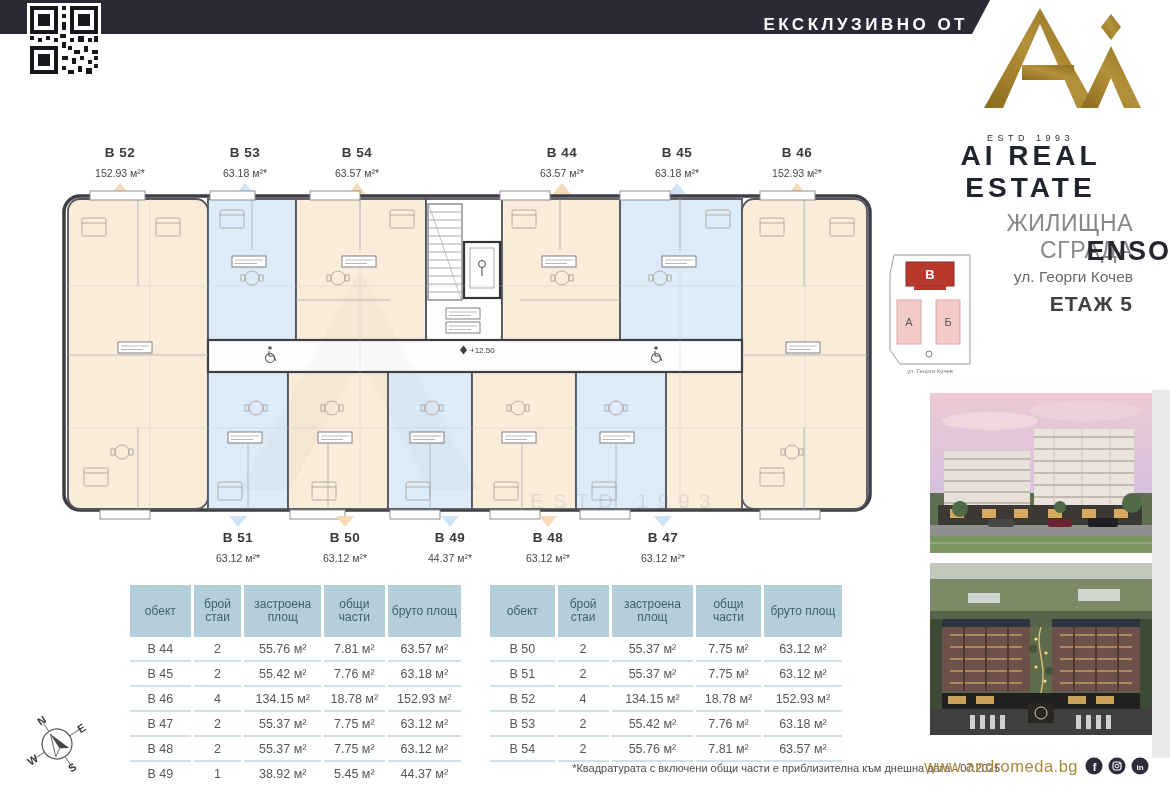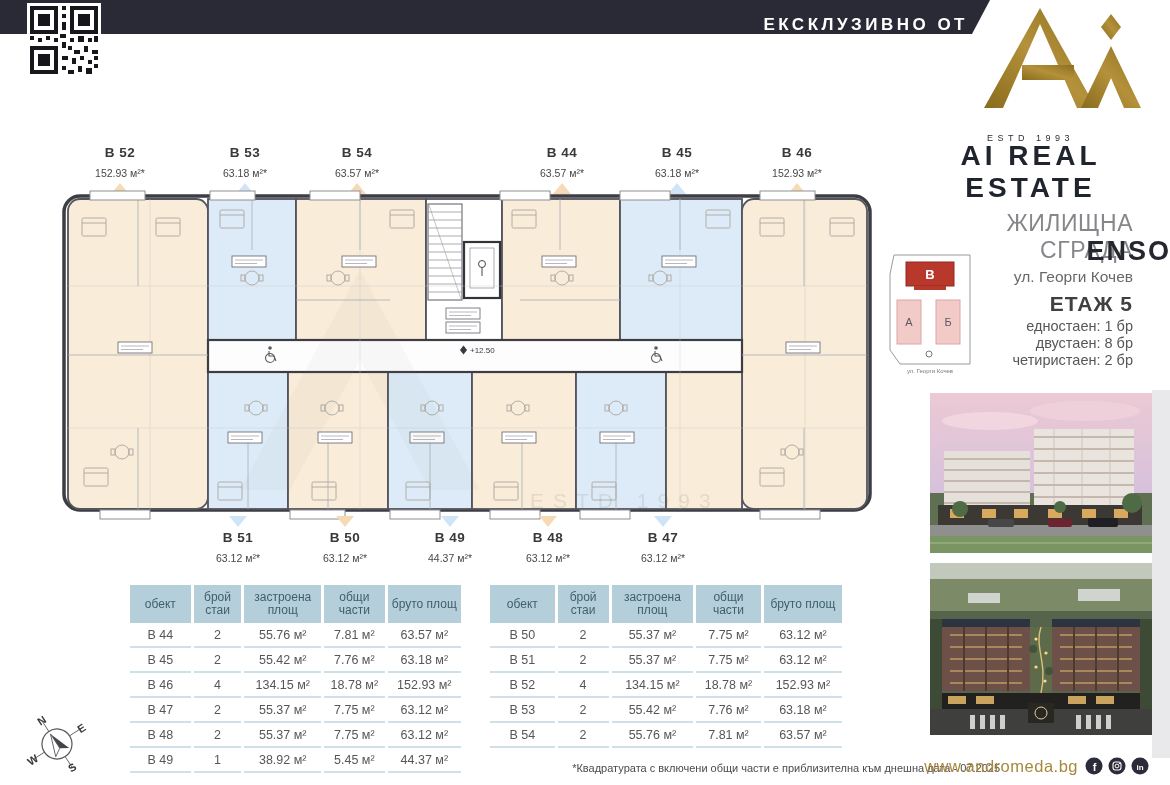--- a/index.html
+++ b/index.html
@@ -45,21 +45,21 @@
         font-size:14.5px;color:#55575a;line-height:17px;}
   .siteplan{position:absolute;left:884px;top:252px;}
 
   
   .photo{position:absolute;display:block;}
   .graystrip{position:absolute;left:1152px;top:390px;width:18px;height:368px;background:#e9e9ec;}
 
   
   table.tbl{position:absolute;border-collapse:separate;border-spacing:3px 0;table-layout:fixed;}
   table.tbl th{background:#b5cfda;color:#3f5f6c;font-size:12px;font-weight:normal;
-               line-height:13px;padding:5px 2px;height:28px;vertical-align:middle;text-align:center;}
+               line-height:13px;padding:12px 2px;height:28px;vertical-align:middle;text-align:center;}
   table.tbl td{background:#fff;border-bottom:2px solid #cfe0e9;font-size:12.5px;color:#565658;
                text-align:center;height:19px;padding:2px;}
   .tleft{left:127px;top:585px;width:337px;}
   .tright{left:487px;top:585px;width:358px;}
 
   
   .footnote{position:absolute;left:120px;top:762px;width:880px;text-align:right;
             font-size:11px;color:#4b4b4d;}
   .weburl{position:absolute;left:900px;top:757px;width:178px;text-align:right;
           font-size:16.5px;color:#a9873b;letter-spacing:.5px;}
@@ -297,25 +297,20 @@
   <div class="ulabel" style="left:663px;top:516px">
     <div class="tri down blue"></div>
     <div class="nm">B 47</div>
     <div class="ar">63.12 м²*</div>
   </div>
 
   <div class="ptype">ЖИЛИЩНА СГРАДА</div>
   <div class="pname">ENSO</div>
   <div class="paddr">ул. Георги Кочев</div>
   <div class="pfloor">ЕТАЖ 5</div>
-  <div class="pmix">
-    <div>едностаен: 1 бр</div>
-    <div>двустаен: 8 бр</div>
-    <div>четиристаен: 2 бр</div>
-  </div>
 
   <svg class="siteplan" width="92" height="124" viewBox="0 0 92 124">
     <path d="M10 3 L86 3 L86 112 L16 112 L6 98 L6 22 Z" fill="#ffffff" stroke="#9a9a9e" stroke-width="1"></path>
     <rect x="22" y="10" width="48" height="24" fill="#b8392c" stroke="#8e2b22" stroke-width="1"></rect>
     <rect x="30" y="34" width="32" height="4" fill="#b8392c"></rect>
     <text x="46" y="27" text-anchor="middle" font-family="Liberation Sans, sans-serif" font-size="13" fill="#ffffff" font-weight="bold">В</text>
     <rect x="13" y="48" width="24" height="44" fill="#f2cbc8" stroke="#d9a8a4" stroke-width="1"></rect>
     <text x="25" y="74" text-anchor="middle" font-family="Liberation Sans, sans-serif" font-size="11" fill="#5a5a5c">А</text>
     <rect x="52" y="48" width="24" height="44" fill="#f2cbc8" stroke="#d9a8a4" stroke-width="1"></rect>
     <text x="64" y="74" text-anchor="middle" font-family="Liberation Sans, sans-serif" font-size="11" fill="#5a5a5c">Б</text>

